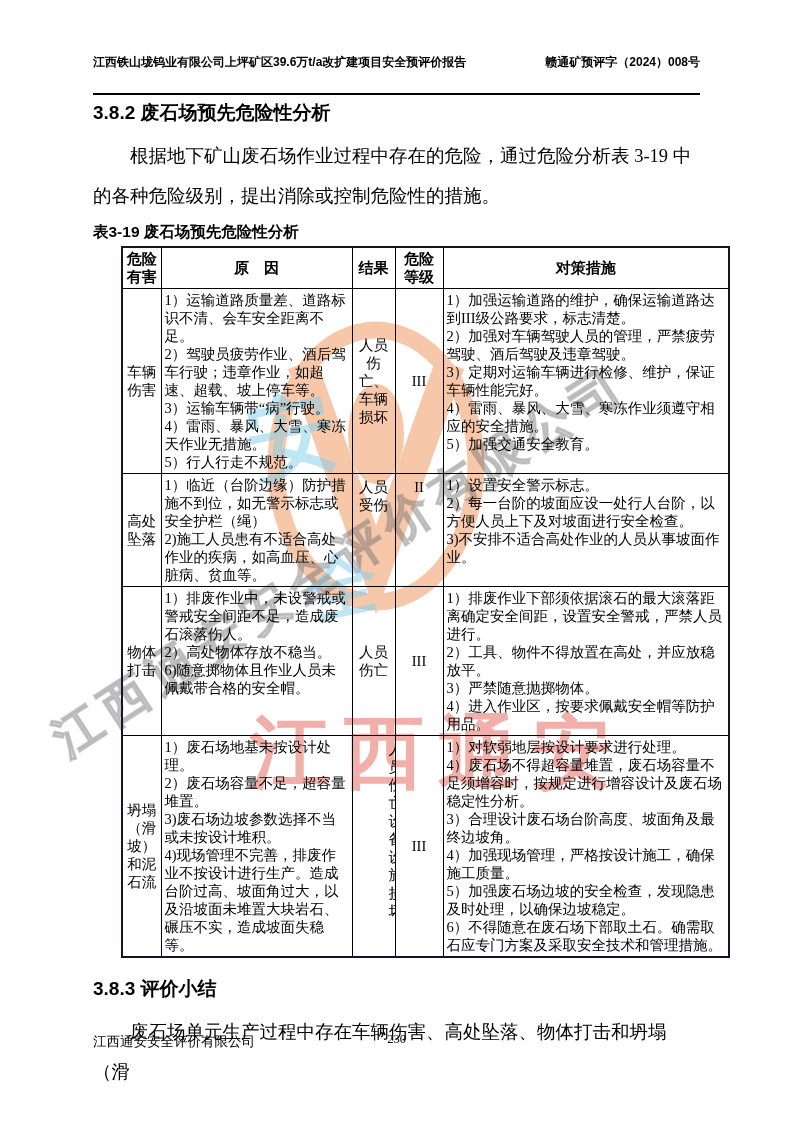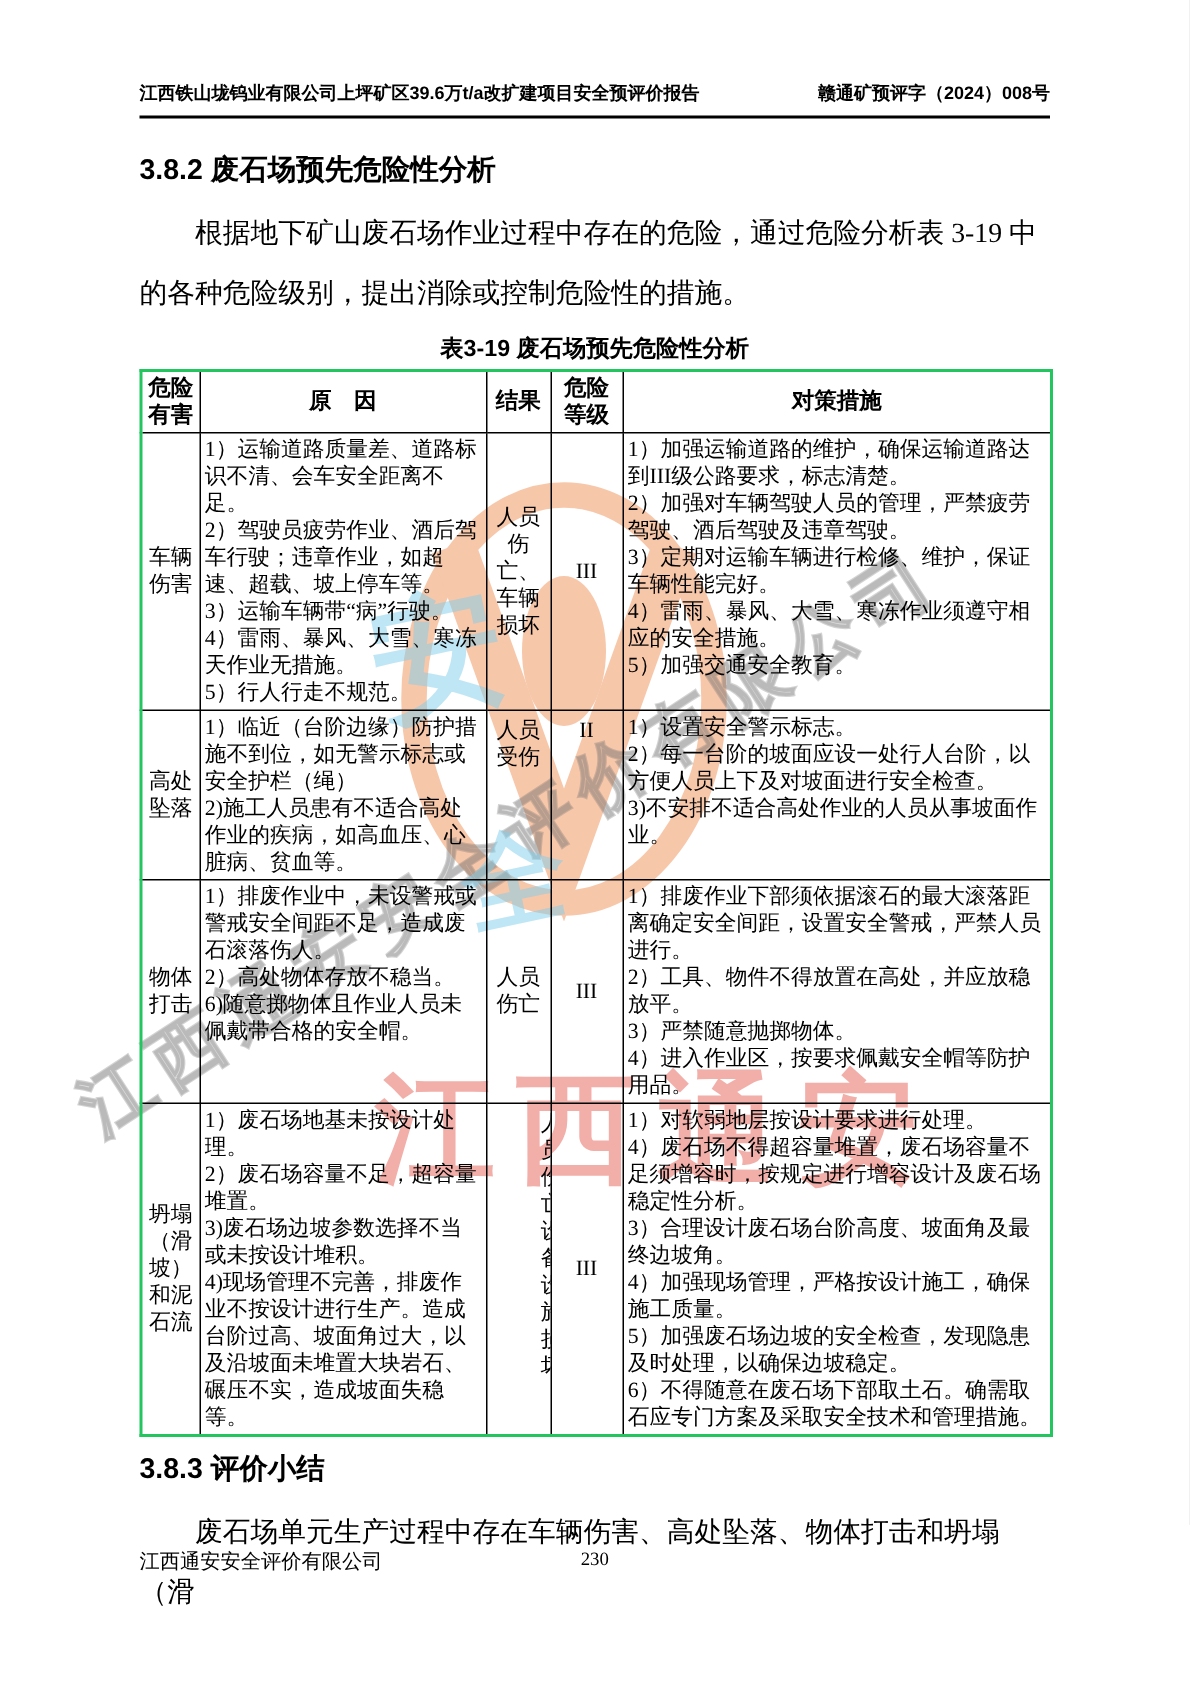--- a/index.html
+++ b/index.html
@@ -40,51 +40,52 @@
     font-size: 80px; font-weight: bold; letter-spacing: 14px; white-space: nowrap;
     color: rgba(222,55,40,0.40);
   }
 
   
   .header {
     position: absolute; left: 93px; top: 54px; width: 607px; z-index: 1;
     display: flex; justify-content: space-between; align-items: flex-end;
     font-family: "Liberation Sans", "DejaVu Sans", sans-serif;
     font-size: 12px; font-weight: bold;
-    border-bottom: 2px solid #000; padding-bottom: 6px;
+    border-bottom: 2px solid #000; padding-bottom: 22px;
   }
   .body { position: absolute; left: 93px; top: 78px; width: 607px; z-index: 1; }
   .footer {
     position: absolute; left: 93px; top: 1032px; width: 607px; z-index: 1;
   }
   .footer-company { font-size: 13.5px; }
   .page-num {
     position: absolute; left: 50%; transform: translateX(-50%);
     top: 0; font-size: 12.5px;
   }
 
   
   h2.sec {
     font-family: "Liberation Sans", "DejaVu Sans", sans-serif;
     font-size: 19px; font-weight: bold; margin: 22px 0 10px 0;
   }
-  h2.sec-2 { margin-top: 8px; }
+  h2.sec-2 { margin-top: 18px; }
   .para {
     font-size: 18.5px; line-height: 40px; text-indent: 2em; margin: 0 0 6px 0;
   }
   .caption {
     font-family: "Liberation Sans", "DejaVu Sans", sans-serif;
-    text-align: center; font-weight: bold; font-size: 15.5px; margin: 4px 0 3px 0;
+    text-align: left; font-weight: bold; font-size: 15.5px; margin: 4px 0 3px 0;
   }
 
   
   table.hazard {
     width: 607px; border-collapse: collapse; table-layout: fixed;
     font-size: 14.5px; line-height: 18px;
-    border: 2px solid #22c55e;
+    border: 2px solid #0f172a;
+    margin-left: 28px;
   }
   table.hazard th, table.hazard td {
     border: 1px solid #000; padding: 2px 3px; overflow: hidden;
   }
   table.hazard th {
     font-family: "Liberation Sans", "DejaVu Sans", sans-serif;
     font-weight: bold; font-size: 15px; line-height: 18px;
     height: 40px; text-align: center; vertical-align: middle;
   }
   td.cell-hazard { text-align: center; vertical-align: middle; }

